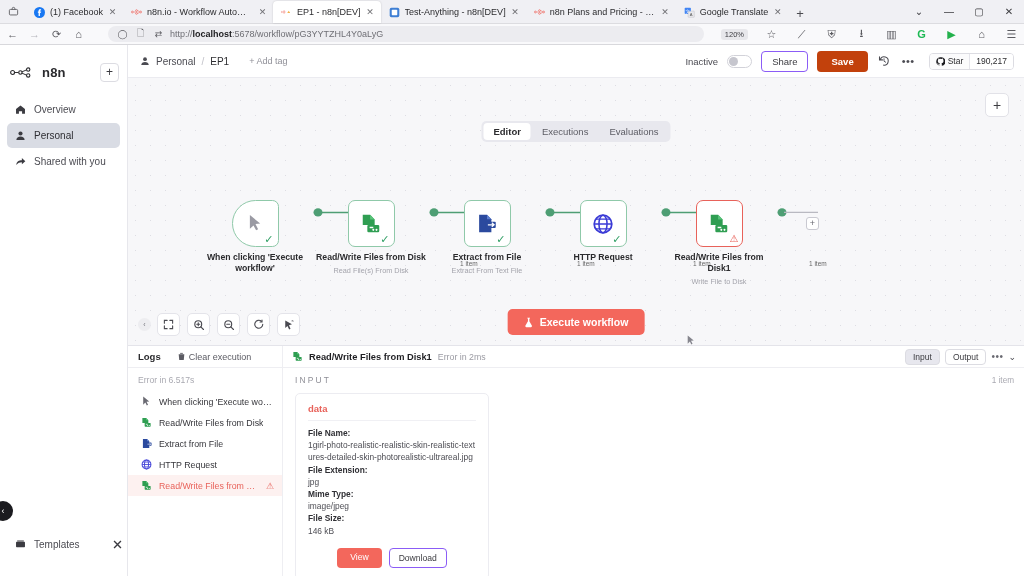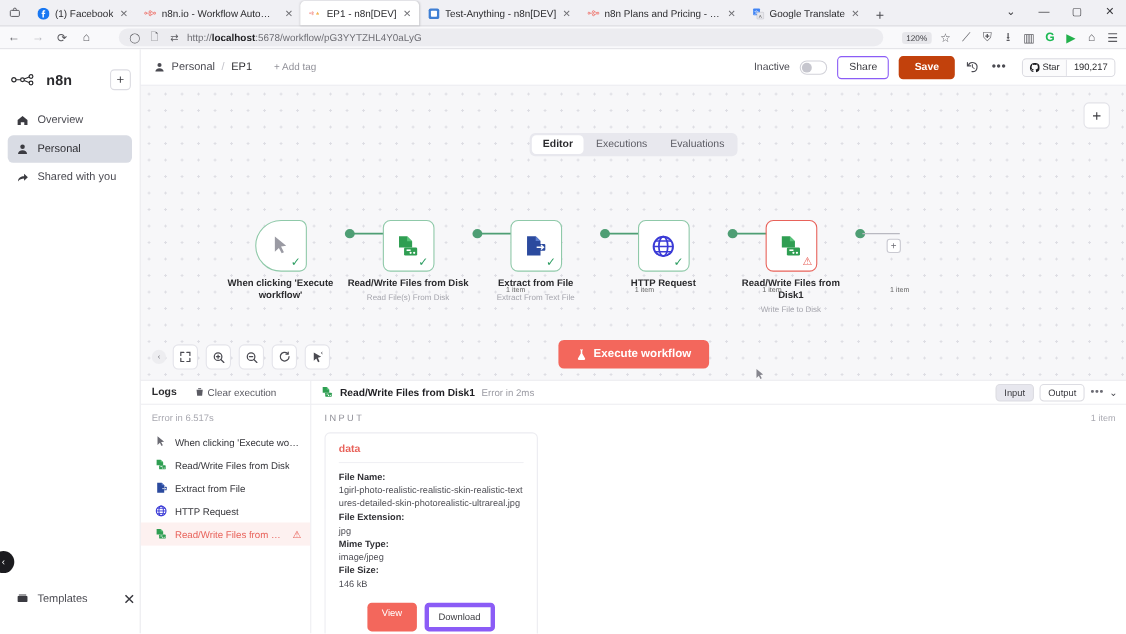--- a/index.html
+++ b/index.html
@@ -51,21 +51,21 @@
     padding: 0 6px; gap: 9px;
   }
   .nav-icon { width: 13px; height: 13px; display:flex; align-items:center; justify-content:center; color:#5b5b60; font-size: 11px;}
   .urlbar {
     flex: 1; height: 16px; background: #ececf0; border-radius: 8px;
     display: flex; align-items: center; gap: 5px;
     padding: 0 8px; margin: 0 4px 0 14px; max-width: 800px;
   }
   .url-text { font-size: 9px; color: #6f6f75; white-space: nowrap; }
   .url-text b { color: #1d1d20; font-weight: 700; }
-  .nav-right { display: flex; align-items: center; gap: 6px; padding-left: 4px; }
+  .nav-right { display: flex; align-items: center; gap: 17px; padding-left: 4px; }
   .zoom-badge {
     font-size: 7.5px; color: #3c3c41; background: #e7e7eb;
     border-radius: 3px; padding: 1px 4px;
   }
 
   
   .app { position: absolute; top: 45px; left: 0; width: 1024px; height: 531px; display: flex; background: #fff; }
 
   
   .sidebar {
@@ -282,21 +282,21 @@
     margin: 4px 0 0 12px; width: 194px; background: #fff;
     border: 1px solid #ececf1; border-radius: 5px;
     padding: 9px 12px 11px 12px;
   }
   .dc-title { font-size: 9.5px; color: #e8625a; font-weight: 700; padding-bottom: 6px; border-bottom: 1px solid #f0f0f4; }
   .kv { margin-top: 6px; }
   .k { font-size: 8.4px; color: #2f2f34; font-weight: 700; line-height: 1.45; }
   .v { font-size: 8.4px; color: #4d4d54; line-height: 1.45; word-break: break-all; }
   .dc-btns { display: flex; gap: 7px; justify-content: center; margin-top: 11px; }
   .b-view { background: #f3675c; color: #fff; font-size: 8.6px; border-radius: 4px; padding: 4px 13px; }
-  .b-dl { background: #fff; color: #3c3c41; font-size: 8.6px; border: 4px solid #8b5cf6; border-radius: 4px; padding: 4px 9px; }
+  .b-dl { background: #fff; color: #3c3c41; font-size: 8.6px; border: 1px solid #8b5cf6; border-radius: 4px; padding: 4px 9px; }
 
   svg { display: block; }
 </style>
 </head>
 <body>
 
 <div class="browser-tabstrip">
   <div class="tabstrip-leading">
     <svg width="11" height="11" viewBox="0 0 16 16">
         <rect x="2" y="5" width="12" height="8" rx="1.5" fill="none" stroke="#5b5b60" stroke-width="1.3"></rect>

